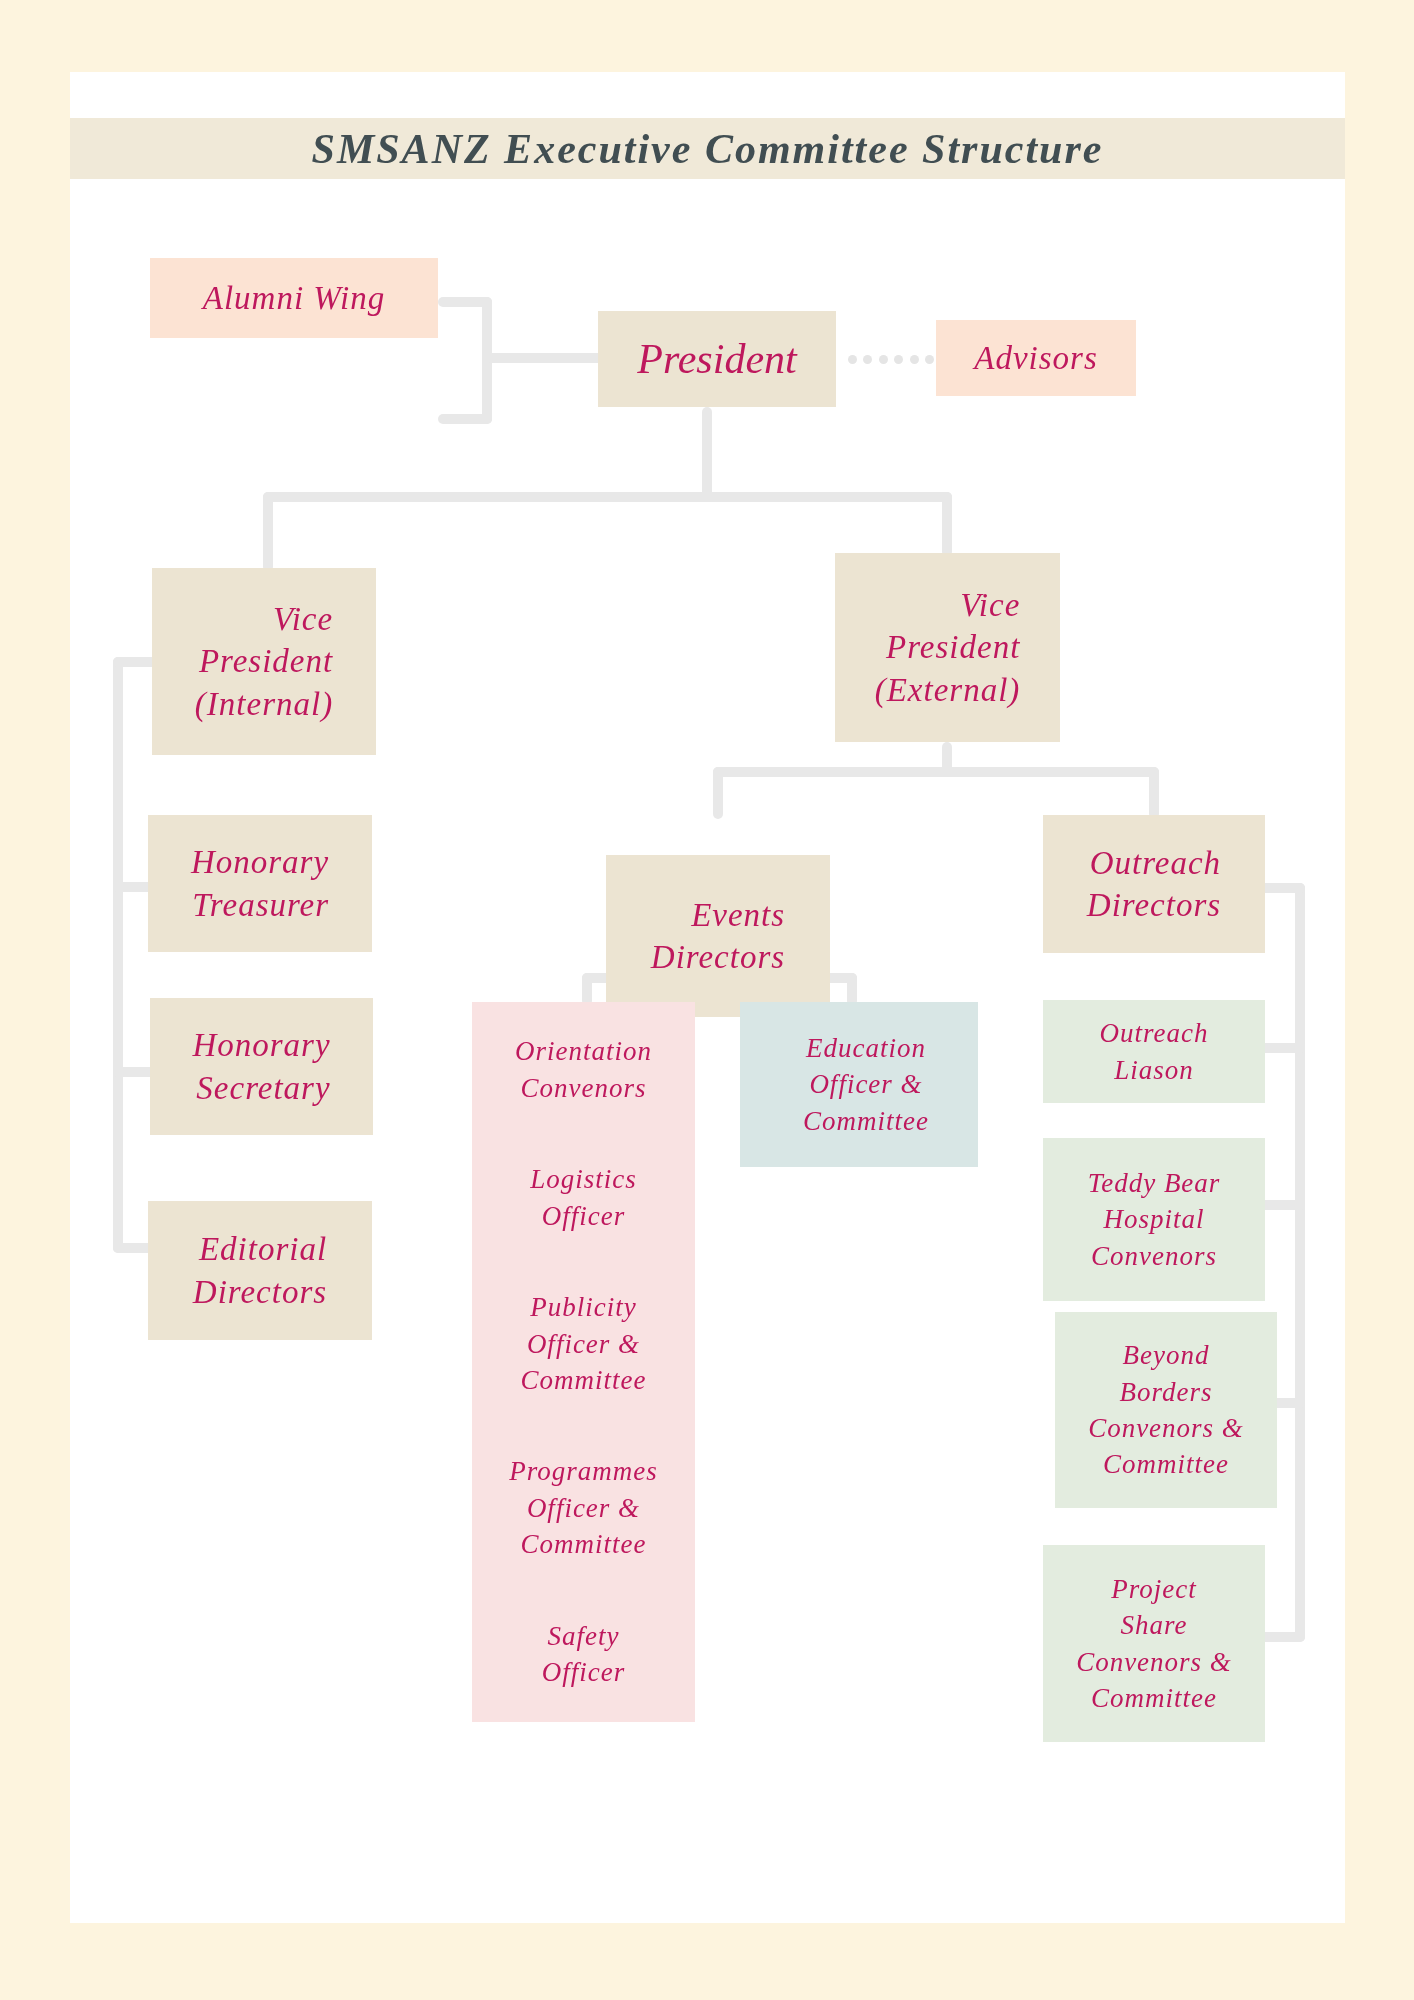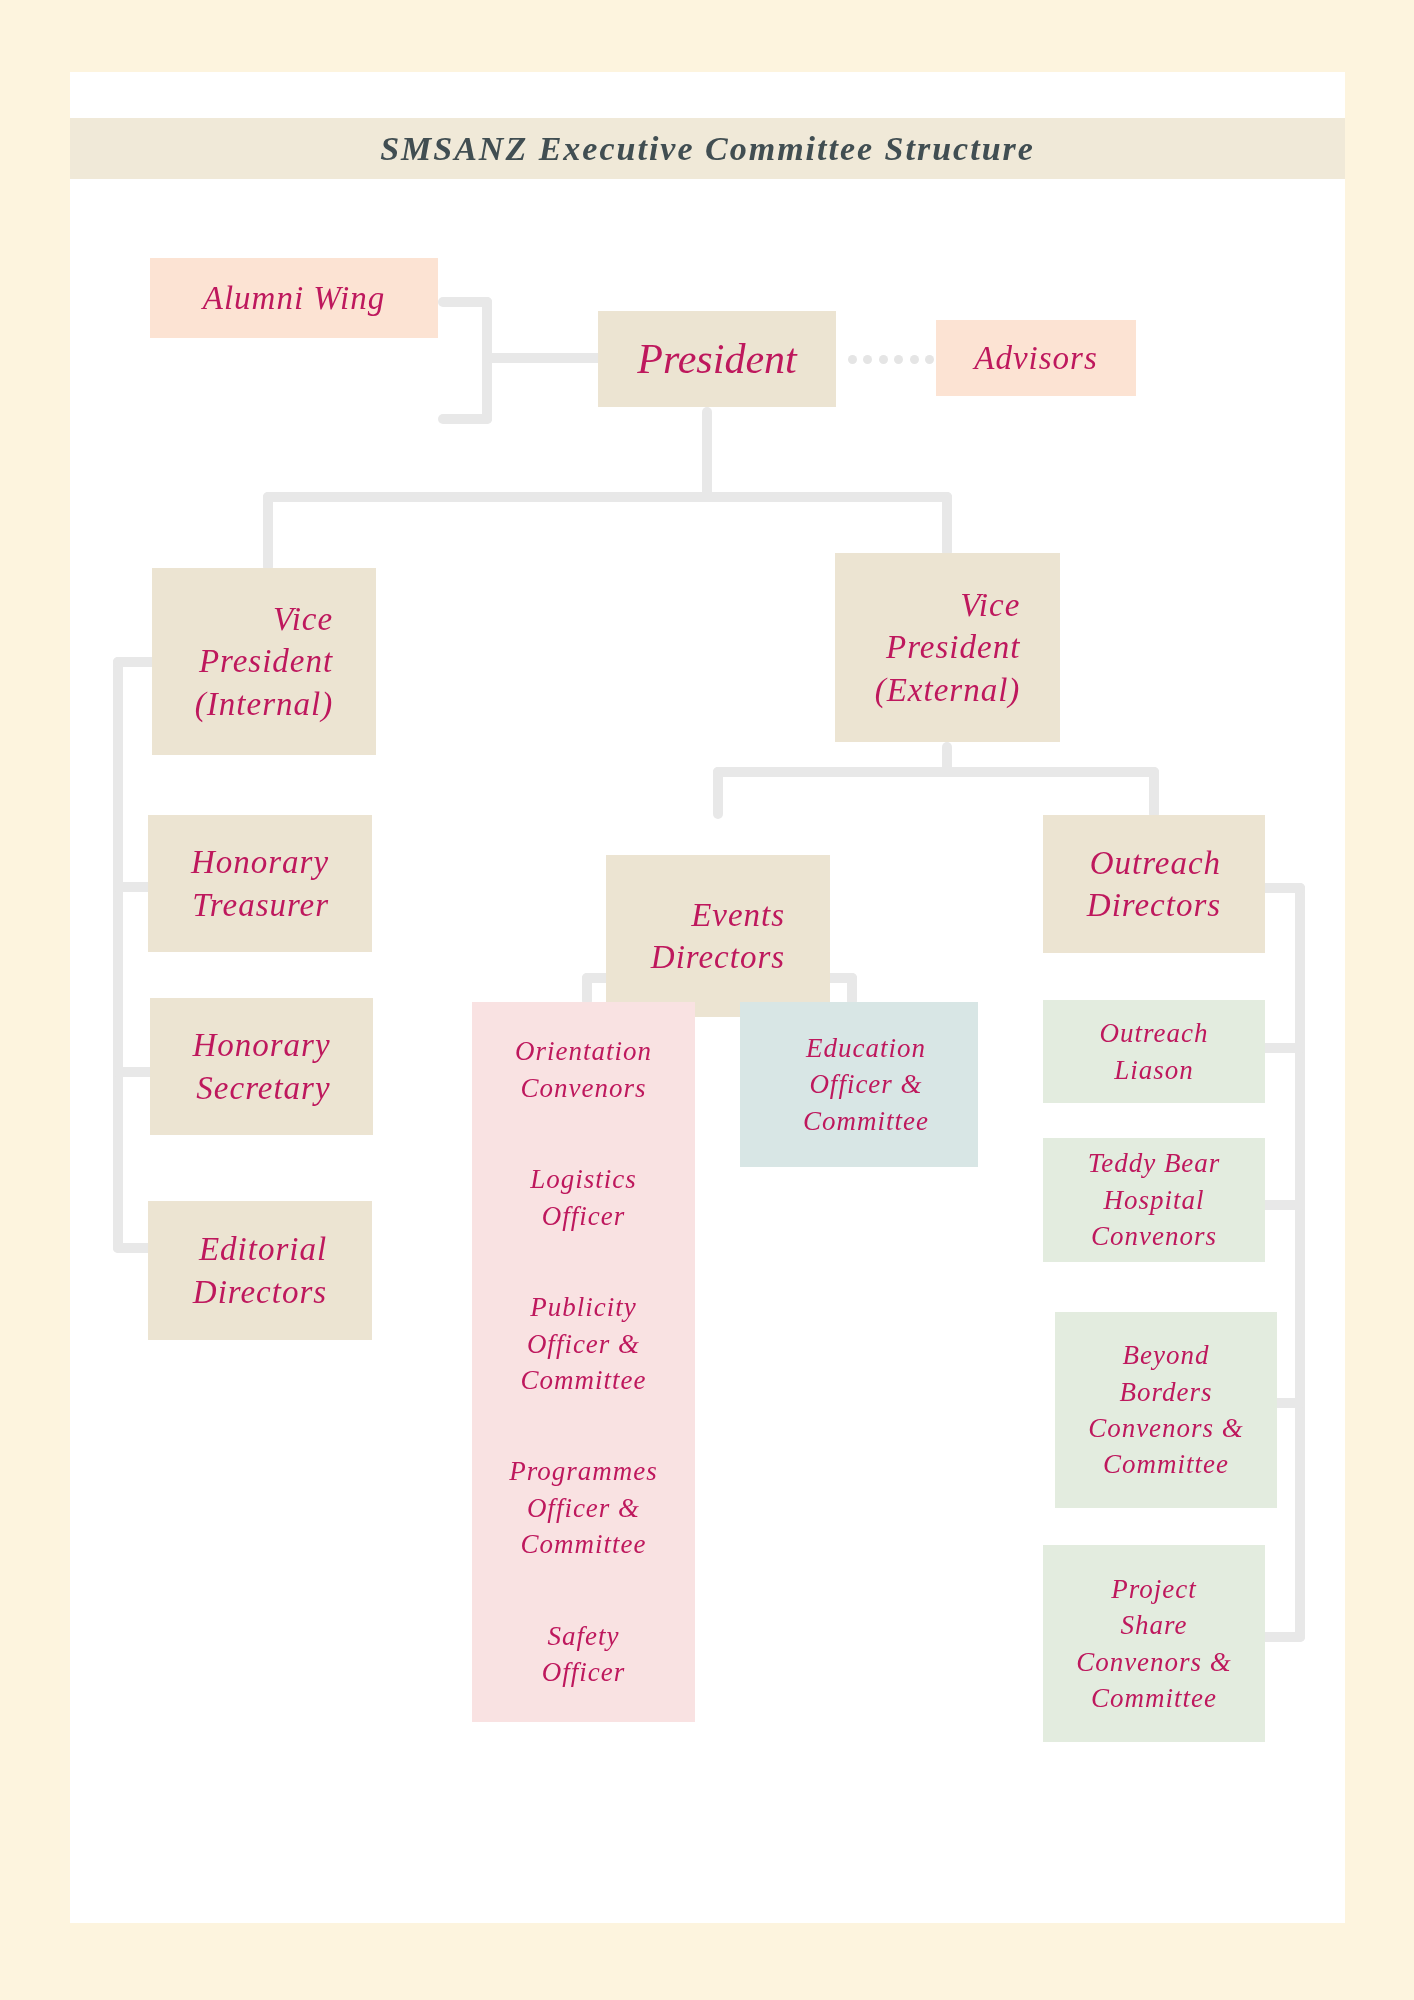--- a/index.html
+++ b/index.html
@@ -17,21 +17,21 @@
   #page{
     position:absolute;left:70px;top:72px;width:1275px;height:1851px;
     background:#ffffff;
   }
   #title-bar{
     position:absolute;left:70px;top:118px;width:1275px;height:61px;
     background:#f0e9d8;
     display:flex;align-items:center;justify-content:center;
   }
   #title-bar .title-text{
-    font-style:italic;font-size:34px;letter-spacing:2px;
+    font-style:italic;font-size:42px;letter-spacing:2px;
     color:#414e52;font-weight:600;
   }
   .node{
     position:absolute;
     display:flex;align-items:center;justify-content:center;
     text-align:center;
     font-style:italic;
     color:#be185d;
   }
   .label{white-space:pre-line;}
@@ -54,21 +54,21 @@
   #node-hon-secretary    {left:150px;top:998px;width:223px;height:137px;}
   #node-editorial        {left:148px;top:1188px;width:224px;height:139px;margin-top:13px;}
   #node-events-directors {left:606px;top:815px;width:224px;height:162px;margin-top:40px;}
   #node-outreach-directors{left:1043px;top:815px;width:222px;height:138px;}
   #node-events-team{
     left:472px;top:1002px;width:223px;height:720px;
     flex-direction:column;justify-content:center;row-gap:55px;
   }
   #node-education        {left:740px;top:1002px;width:224px;height:165px;}
   #node-outreach-liason  {left:1043px;top:1000px;width:222px;height:103px;}
-  #node-teddy-bear       {left:1043px;top:1138px;width:222px;height:124px;}
+  #node-teddy-bear       {left:1043px;top:1138px;width:222px;height:163px;}
   #node-beyond-borders   {left:1043px;top:1312px;width:222px;height:196px;margin-left:12px;}
   #node-project-share    {left:1043px;top:1545px;width:222px;height:197px;}
 
   
   .line{position:absolute;background:#e8e8e8;border-radius:5px;}
   #ln-alumni-stub   {left:438px;top:297px;width:54px;height:10px;}
   #ln-alumni-vert   {left:482px;top:297px;width:10px;height:127px;}
   #ln-affilates-stub{left:438px;top:414px;width:54px;height:10px;}
   #ln-to-president  {left:487px;top:353px;width:116px;height:10px;}
   #ln-president-down{left:702px;top:407px;width:10px;height:93px;}

